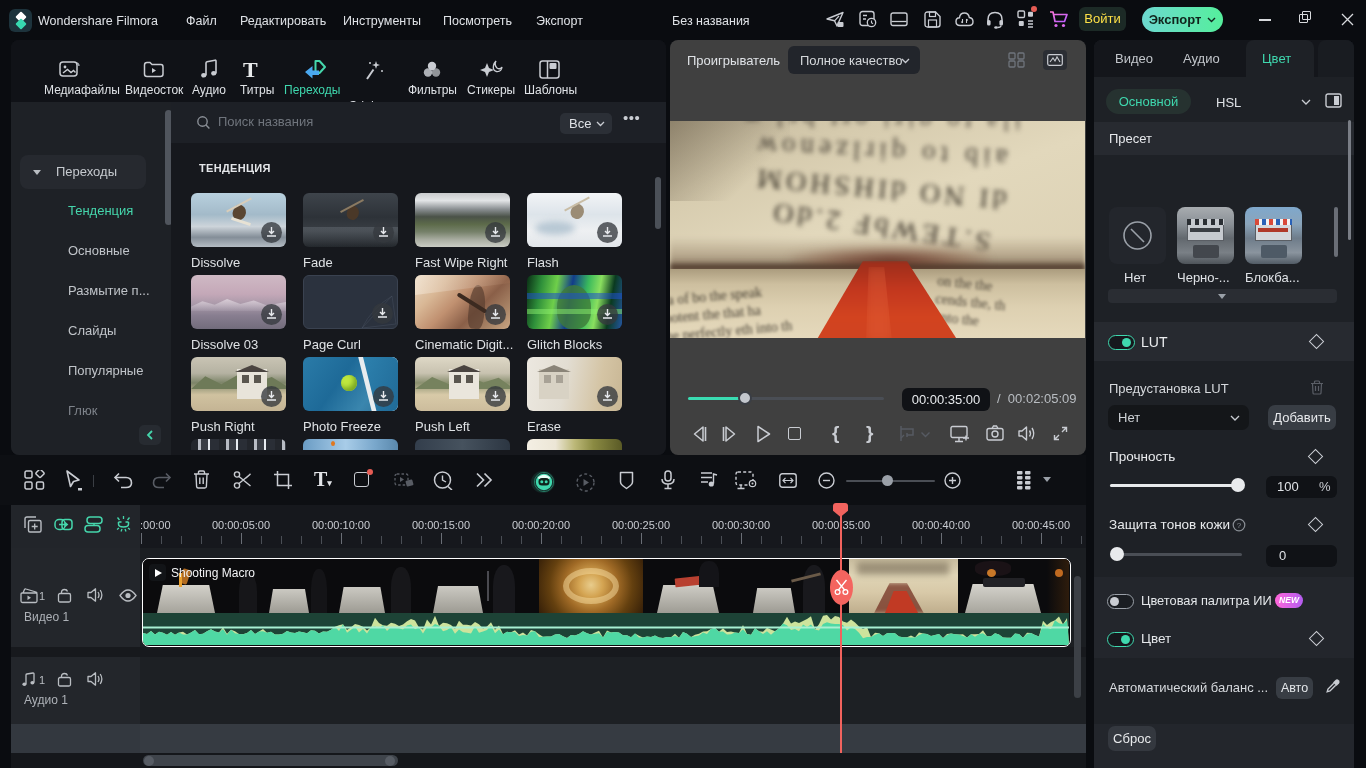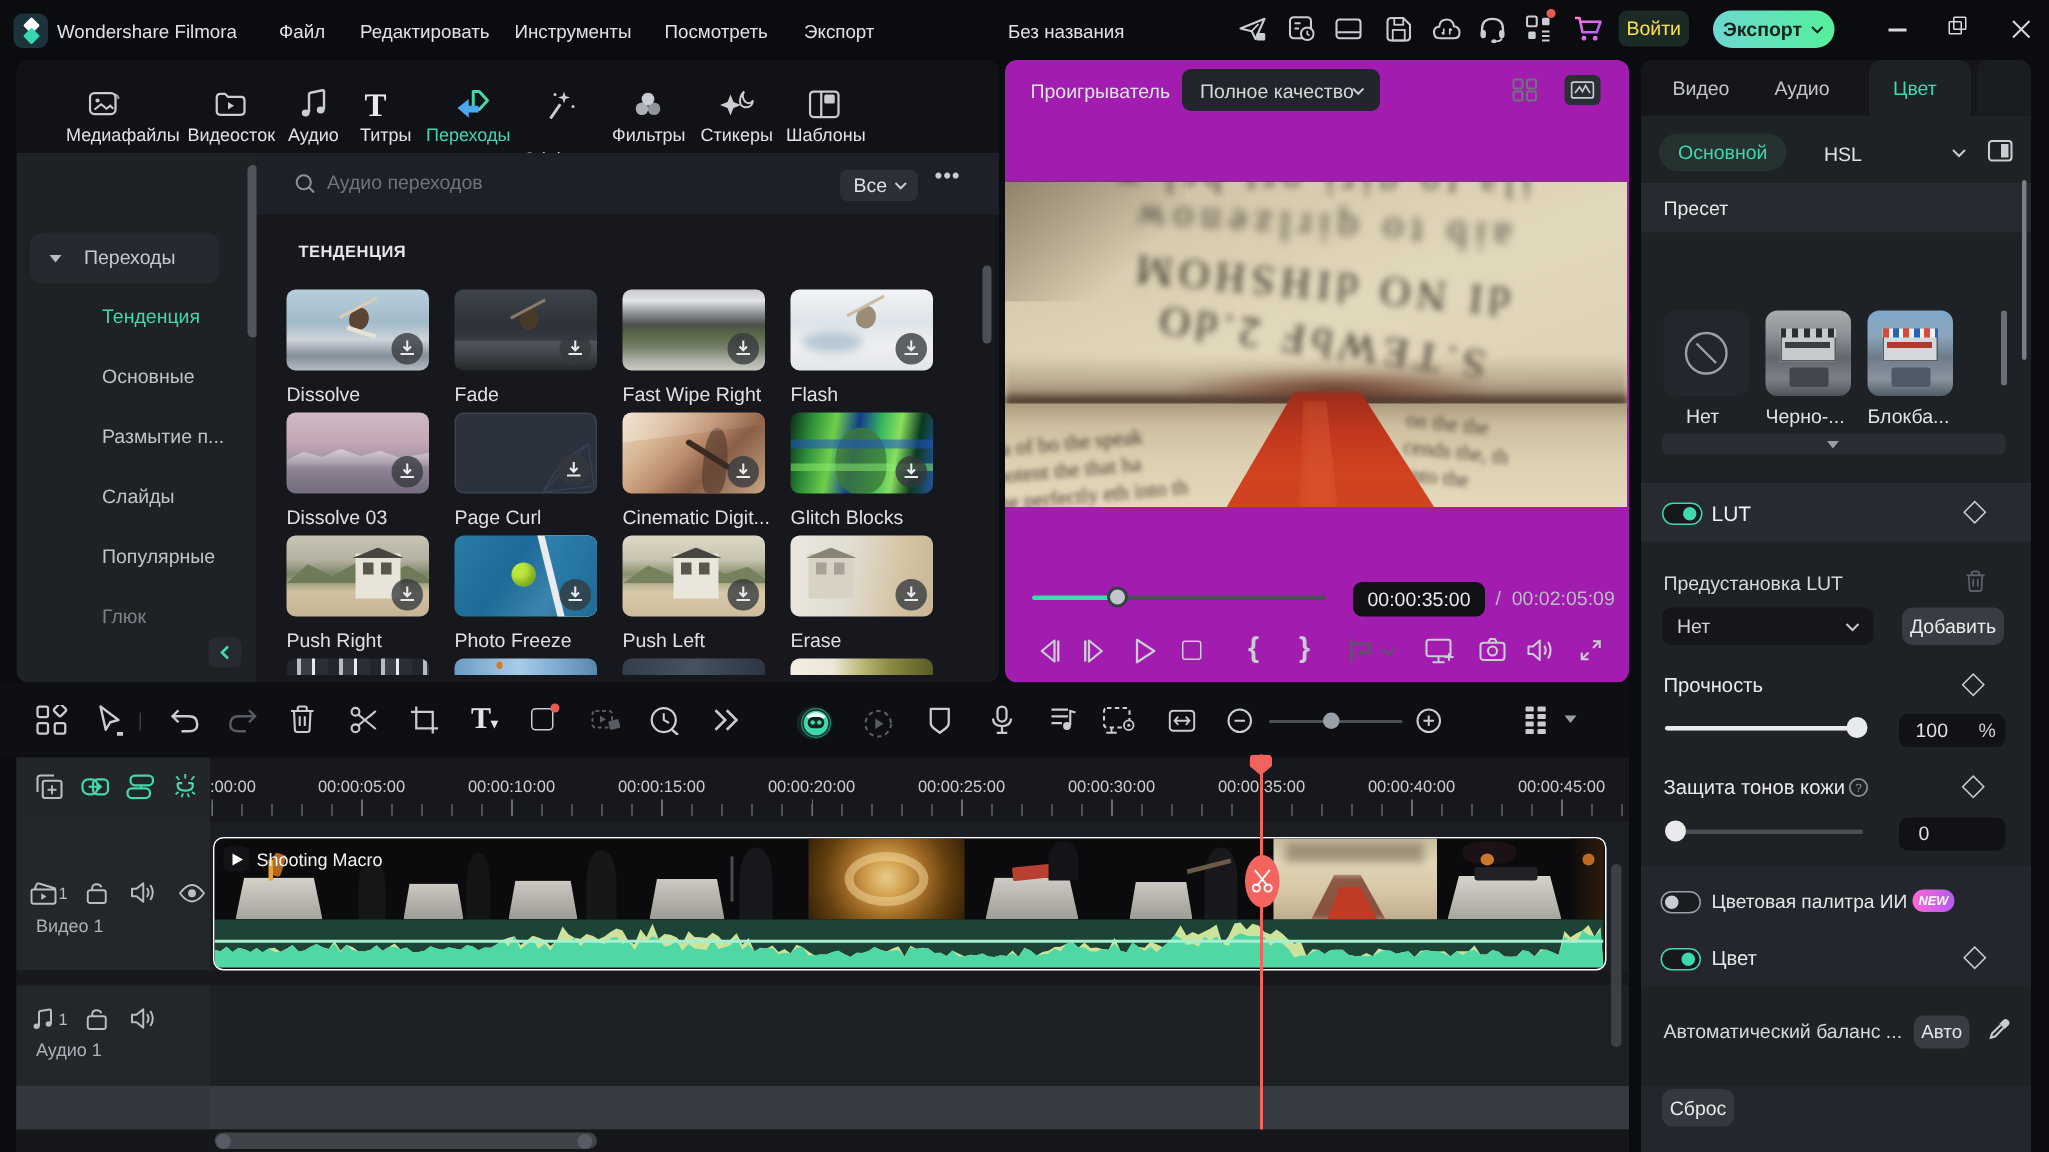--- a/index.html
+++ b/index.html
@@ -173,21 +173,21 @@
             <path d="M7 2 L3 6 L7 10" stroke="#45d6ac" stroke-width="1.8" fill="none"></path>
           </svg>
     </div>
   </div>
 
   <div class="abs" style="left:160px;top:62px;width:495px;height:41px;background:#1d2026;">
     <svg class="abs" style="left:25px;top:13px;" width="15" height="15" viewBox="0 0 15 15">
           <circle cx="6.5" cy="6.5" r="4.7" stroke="#8a8f96" stroke-width="1.4" fill="none"></circle>
           <path d="M10 10 L13.4 13.4" stroke="#8a8f96" stroke-width="1.4"></path>
         </svg>
-    <div class="abs txt" style="left:47px;top:12px;color:#6f747c;">Аудио переходов</div>
+    <div class="abs txt" style="left:47px;top:12px;color:#6f747c;">Поиск названия</div>
     <div class="abs" style="left:389px;top:11px;width:52px;height:21px;border-radius:5px;background:#2b2f36;">
       <div class="abs txt" style="left:9px;top:3px;">Все</div>
       <svg class="abs" style="left:36px;top:8px;" width="9" height="6" viewBox="0 0 9 6">
             <path d="M1 1 L4.5 4.5 L8 1" stroke="#c9ccd2" stroke-width="1.3" fill="none"></path>
           </svg>
     </div>
     <div class="abs txt" style="left:452px;top:7px;font-size:15px;letter-spacing:0.5px;color:#c9ccd2;">•••</div>
   </div>
 
   <div class="abs" id="grid" style="left:160px;top:103px;width:495px;height:312px;background:#16181d;">
@@ -331,21 +331,21 @@
 
     <div class="thumb" style="left:20px;top:296px;height:11px;border-radius:6px 6px 0 0;background:repeating-linear-gradient(90deg,#23262c 0 7px,#b8bcc4 7px 10px,#3a3e46 10px 17px,#e8ecf2 17px 19px,#2a2e36 19px 28px);"></div>
     <div class="thumb" style="left:132px;top:296px;height:11px;border-radius:6px 6px 0 0;background:linear-gradient(90deg,#6a9cc4,#a8cce8 45%,#7aa8cc 75%,#5a88ac);">
       <div class="abs" style="left:28px;top:2px;width:4px;height:5px;background:#e07820;border-radius:50%;"></div>
     </div>
     <div class="thumb" style="left:244px;top:296px;height:11px;border-radius:6px 6px 0 0;background:linear-gradient(90deg,#333e4c,#46525e 50%,#2c3642);"></div>
     <div class="thumb" style="left:356px;top:296px;height:11px;border-radius:6px 6px 0 0;background:linear-gradient(90deg,#f4efe4 0%,#ece6d6 30%,#bcb878 50%,#8a8a42 70%,#5a5a26 100%);"></div>
   </div>
 </div>
 
-<div class="abs" style="left:670px;top:40px;width:416px;height:415px;background:#a21caf;border-radius:8px;overflow:hidden;">
+<div class="abs" style="left:670px;top:40px;width:416px;height:415px;background:#404040;border-radius:8px;overflow:hidden;">
   <div class="abs txt" style="left:17px;top:13px;">Проигрыватель</div>
   <div class="abs" style="left:118px;top:6px;width:132px;height:28px;border-radius:6px;background:#22252b;">
     <div class="abs txt" style="left:12px;top:7px;color:#d5d8db;">Полное качество</div>
     <svg class="abs" style="left:113px;top:12px;" width="9" height="6" viewBox="0 0 9 6">
           <path d="M1 1 L4.5 4.5 L8 1" stroke="#c9ccd2" stroke-width="1.3" fill="none"></path>
         </svg>
   </div>
   <svg class="abs" style="left:338px;top:12px;" width="18" height="16" viewBox="0 0 18 16">
     <rect x="1" y="1" width="6" height="6" rx="1" stroke="#6f747c" fill="none" stroke-width="1.3"></rect>
     <rect x="10" y="1" width="6" height="6" rx="1" stroke="#6f747c" fill="none" stroke-width="1.3"></rect>

